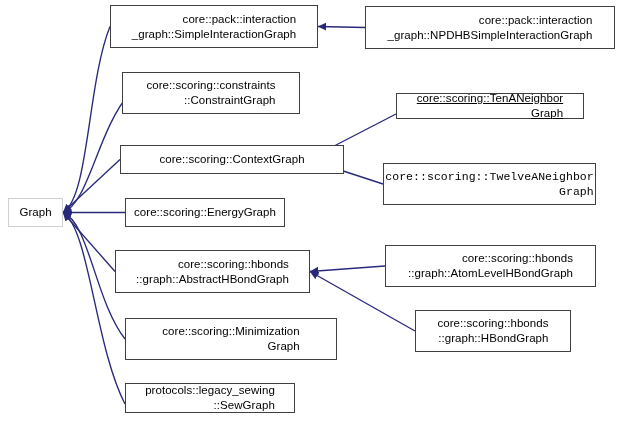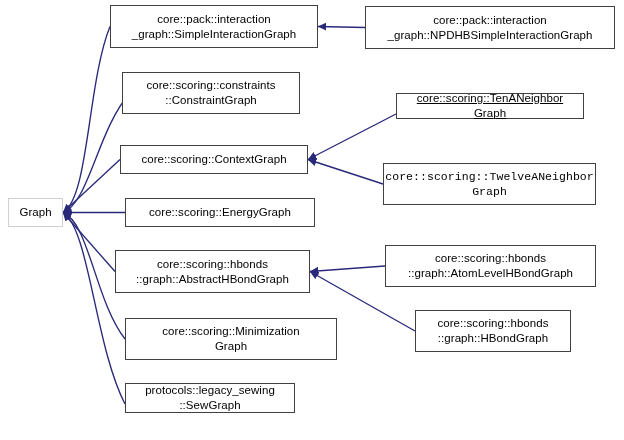--- a/index.html
+++ b/index.html
@@ -24,21 +24,21 @@
     pointer-events: none;
   }
   .node {
     position: absolute;
     box-sizing: border-box;
     background: #ffffff;
     border: 1px solid #404040;
     display: flex;
     align-items: center;
     justify-content: center;
-    text-align: center;
+    text-align: right;
     color: #000000;
     font-size: 11.5px;
     line-height: 15px;
     letter-spacing: 0.05px;
     white-space: pre-line;
     z-index: 2;
   }
   .node.root {
     border: 1px solid #d0d0d0;
     background: #ffffff;
@@ -76,24 +76,24 @@
   <div id="nodes-layer">
       <div class="node root" style="left: 8px; top: 198px; width: 55px; height: 29px;"><span class="node-label">Graph</span></div>
       <div class="node" style="left: 110px; top: 5px; width: 208px; height: 43px;"><span class="node-label">core::pack::interaction
 _graph::SimpleInteractionGraph</span></div>
       <div class="node" style="left: 365px; top: 6px; width: 250px; height: 43px;"><span class="node-label">core::pack::interaction
 _graph::NPDHBSimpleInteractionGraph</span></div>
       <div class="node" style="left: 122px; top: 72px; width: 178px; height: 42px;"><span class="node-label">core::scoring::constraints
 ::ConstraintGraph</span></div>
       <div class="node" style="left: 396px; top: 93px; width: 188px; height: 26px; text-decoration: underline;"><span class="node-label">core::scoring::TenANeighbor
 Graph</span></div>
-      <div class="node" style="left: 120px; top: 145px; width: 188px; height: 29px;"><span class="node-label">core::scoring::ContextGraph</span></div>
+      <div class="node" style="left: 120px; top: 145px; width: 224px; height: 29px;"><span class="node-label">core::scoring::ContextGraph</span></div>
       <div class="node" style="left: 383px; top: 163px; width: 213px; height: 42px; font-family: Liberation Mono, monospace;"><span class="node-label">core::scoring::TwelveANeighbor
 Graph</span></div>
-      <div class="node" style="left: 125px; top: 198px; width: 190px; height: 29px;"><span class="node-label">core::scoring::EnergyGraph</span></div>
+      <div class="node" style="left: 125px; top: 198px; width: 160px; height: 29px;"><span class="node-label">core::scoring::EnergyGraph</span></div>
       <div class="node" style="left: 385px; top: 245px; width: 211px; height: 42px;"><span class="node-label">core::scoring::hbonds
 ::graph::AtomLevelHBondGraph</span></div>
       <div class="node" style="left: 115px; top: 250px; width: 195px; height: 43px;"><span class="node-label">core::scoring::hbonds
 ::graph::AbstractHBondGraph</span></div>
       <div class="node" style="left: 415px; top: 310px; width: 156px; height: 42px;"><span class="node-label">core::scoring::hbonds
 ::graph::HBondGraph</span></div>
       <div class="node" style="left: 125px; top: 318px; width: 212px; height: 42px;"><span class="node-label">core::scoring::Minimization
 Graph</span></div>
       <div class="node" style="left: 125px; top: 383px; width: 170px; height: 30px;"><span class="node-label">protocols::legacy_sewing
 ::SewGraph</span></div>

